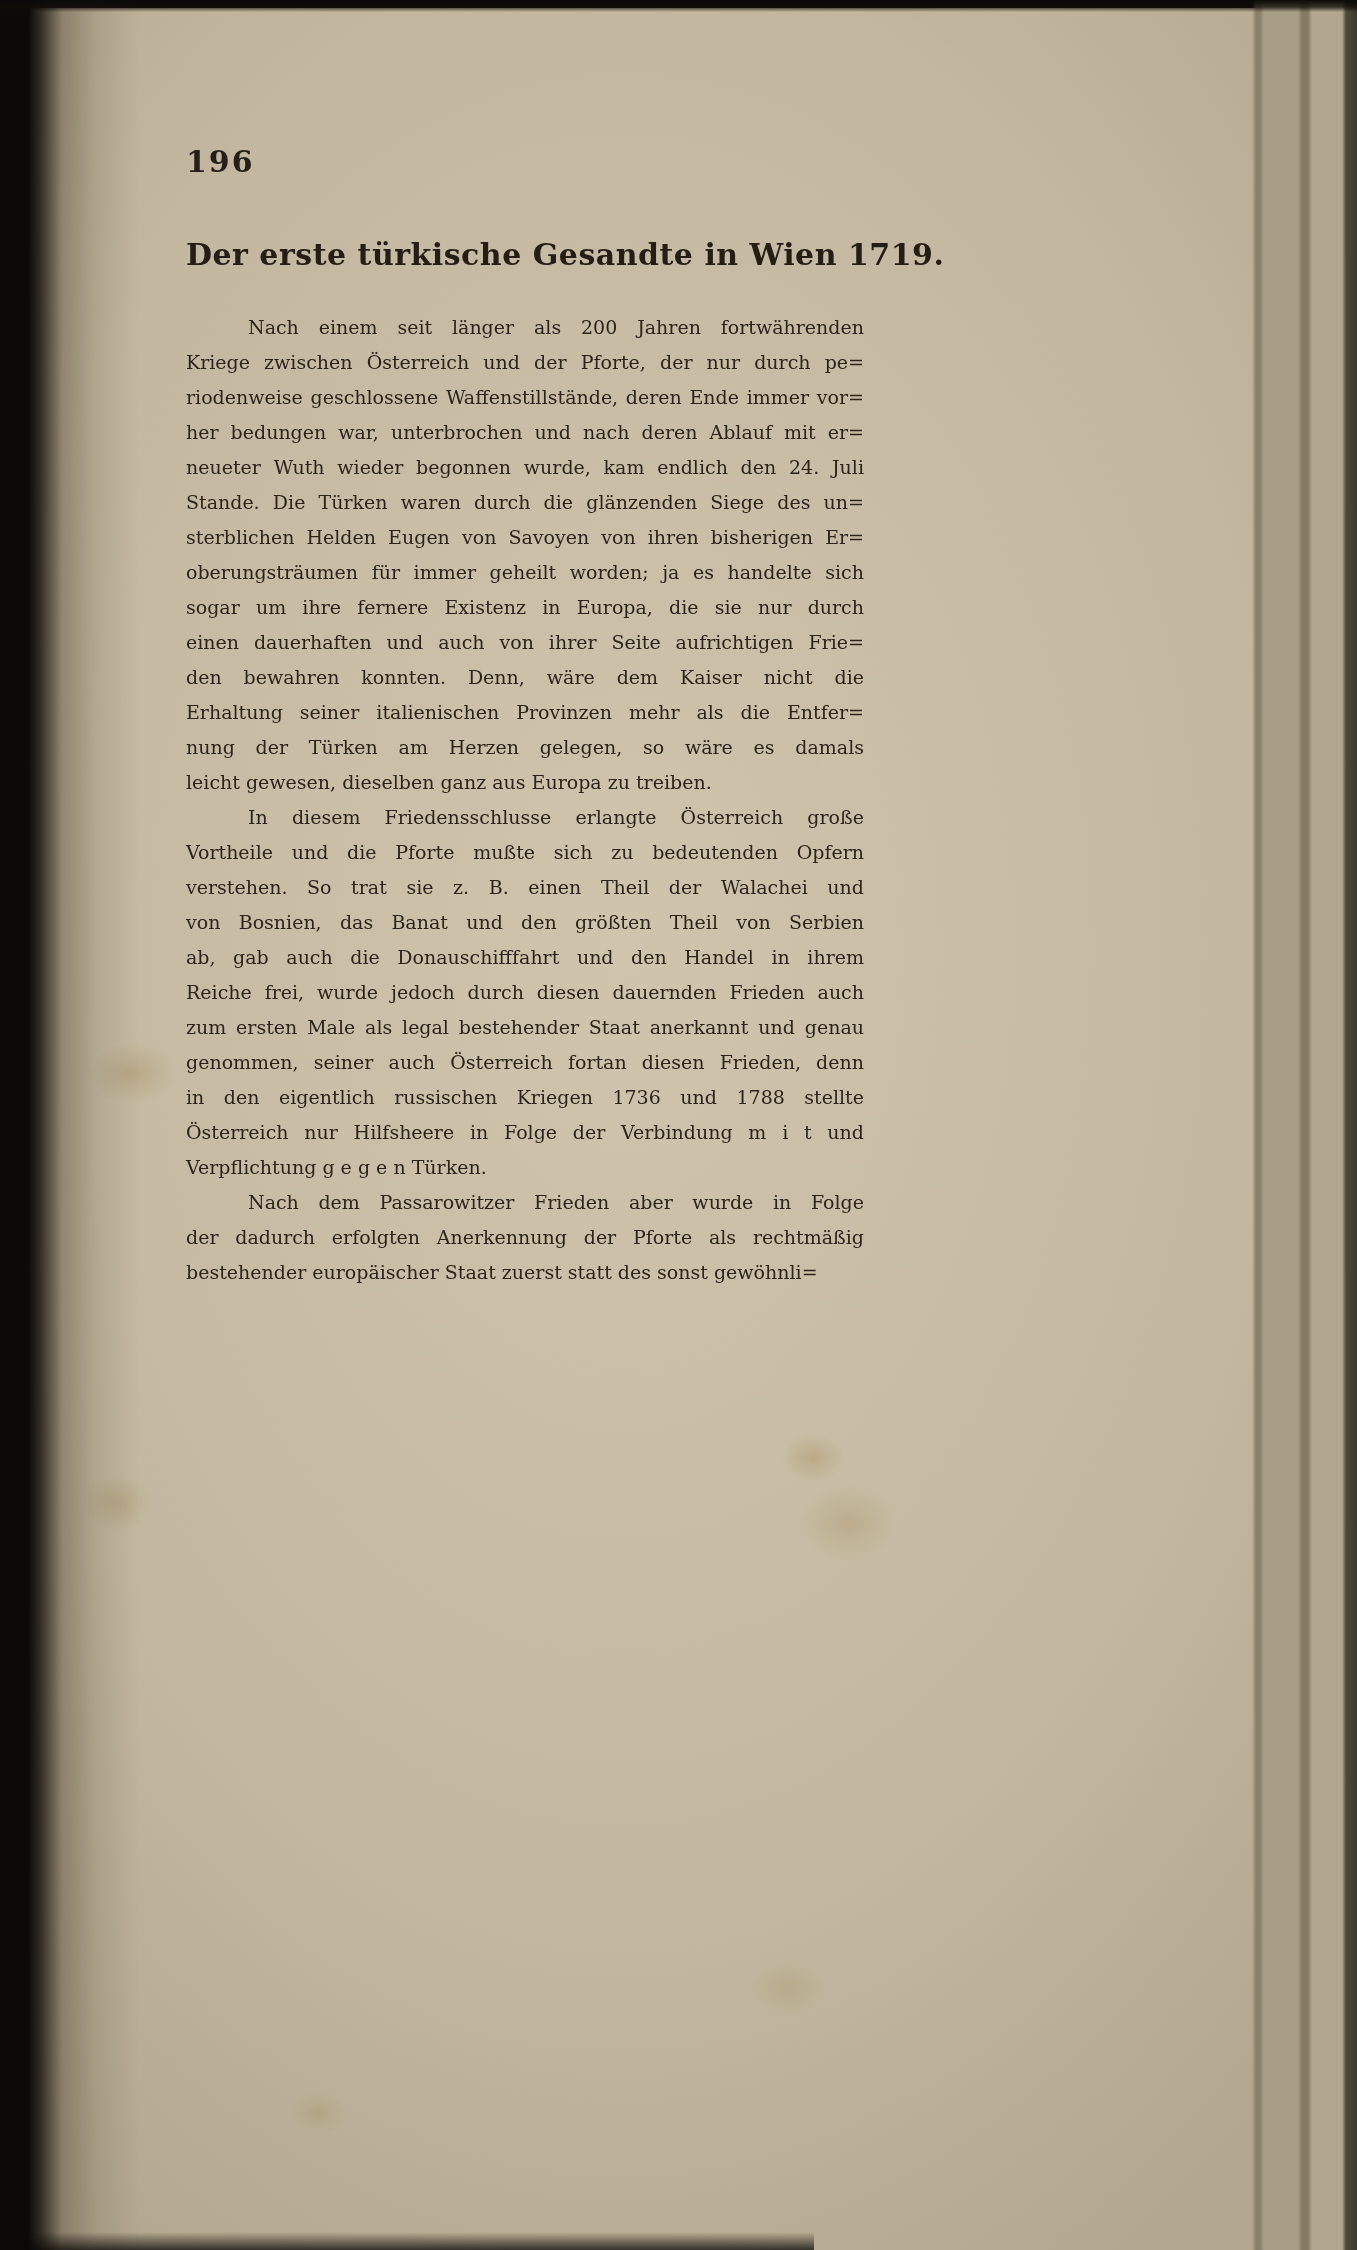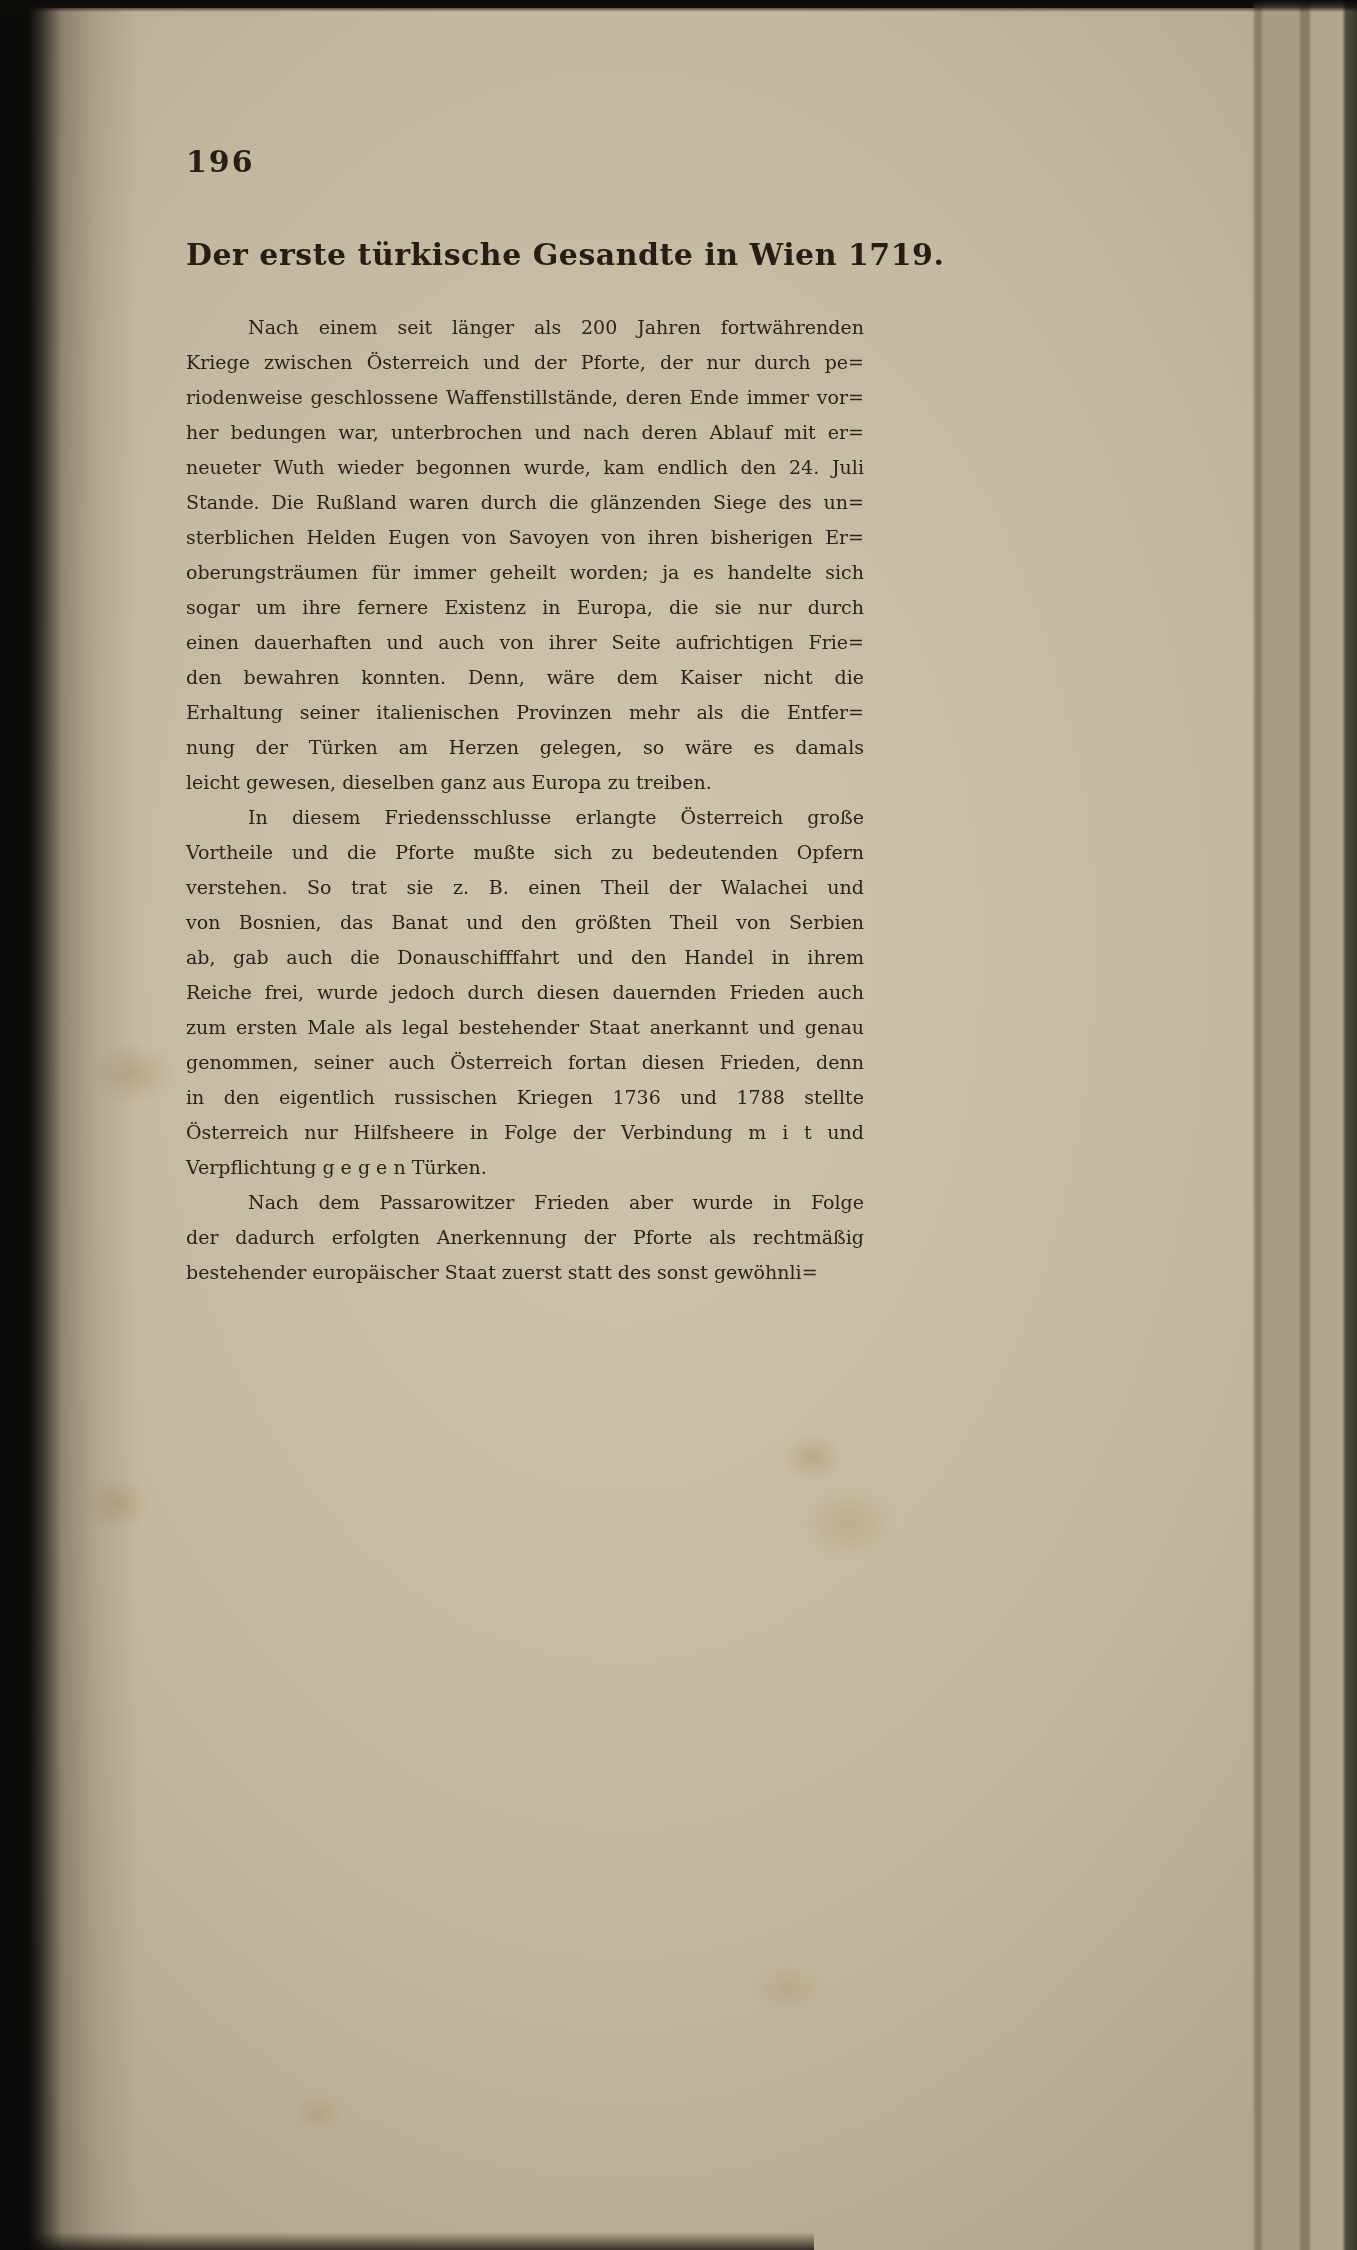--- a/index.html
+++ b/index.html
@@ -117,21 +117,21 @@
 <div class="page">
   <div class="content">
     <div class="page-number">196</div>
     <h1 class="title">Der erste türkische Gesandte in Wien 1719.</h1>
     <div class="body-text">
       <div class="line first">Nach einem seit länger als 200 Jahren fortwährenden</div>
       <div class="line">Kriege zwischen Österreich und der Pforte, der nur durch pe=</div>
       <div class="line">riodenweise geschlossene Waffenstillstände, deren Ende immer vor=</div>
       <div class="line">her bedungen war, unterbrochen und nach deren Ablauf mit er=</div>
       <div class="line">neueter Wuth wieder begonnen wurde, kam endlich den 24. Juli</div>
-      <div class="line">Stande. Die Rußland waren durch die glänzenden Siege des un=</div>
+      <div class="line">Stande. Die Türken waren durch die glänzenden Siege des un=</div>
       <div class="line">sterblichen Helden Eugen von Savoyen von ihren bisherigen Er=</div>
       <div class="line">oberungsträumen für immer geheilt worden; ja es handelte sich</div>
       <div class="line">sogar um ihre fernere Existenz in Europa, die sie nur durch</div>
       <div class="line">einen dauerhaften und auch von ihrer Seite aufrichtigen Frie=</div>
       <div class="line">den bewahren konnten. Denn, wäre dem Kaiser nicht die</div>
       <div class="line">Erhaltung seiner italienischen Provinzen mehr als die Entfer=</div>
       <div class="line">nung der Türken am Herzen gelegen, so wäre es damals</div>
       <div class="line last">leicht gewesen, dieselben ganz aus Europa zu treiben.</div>
 
       <div class="line first">In diesem Friedensschlusse erlangte Österreich große</div>

